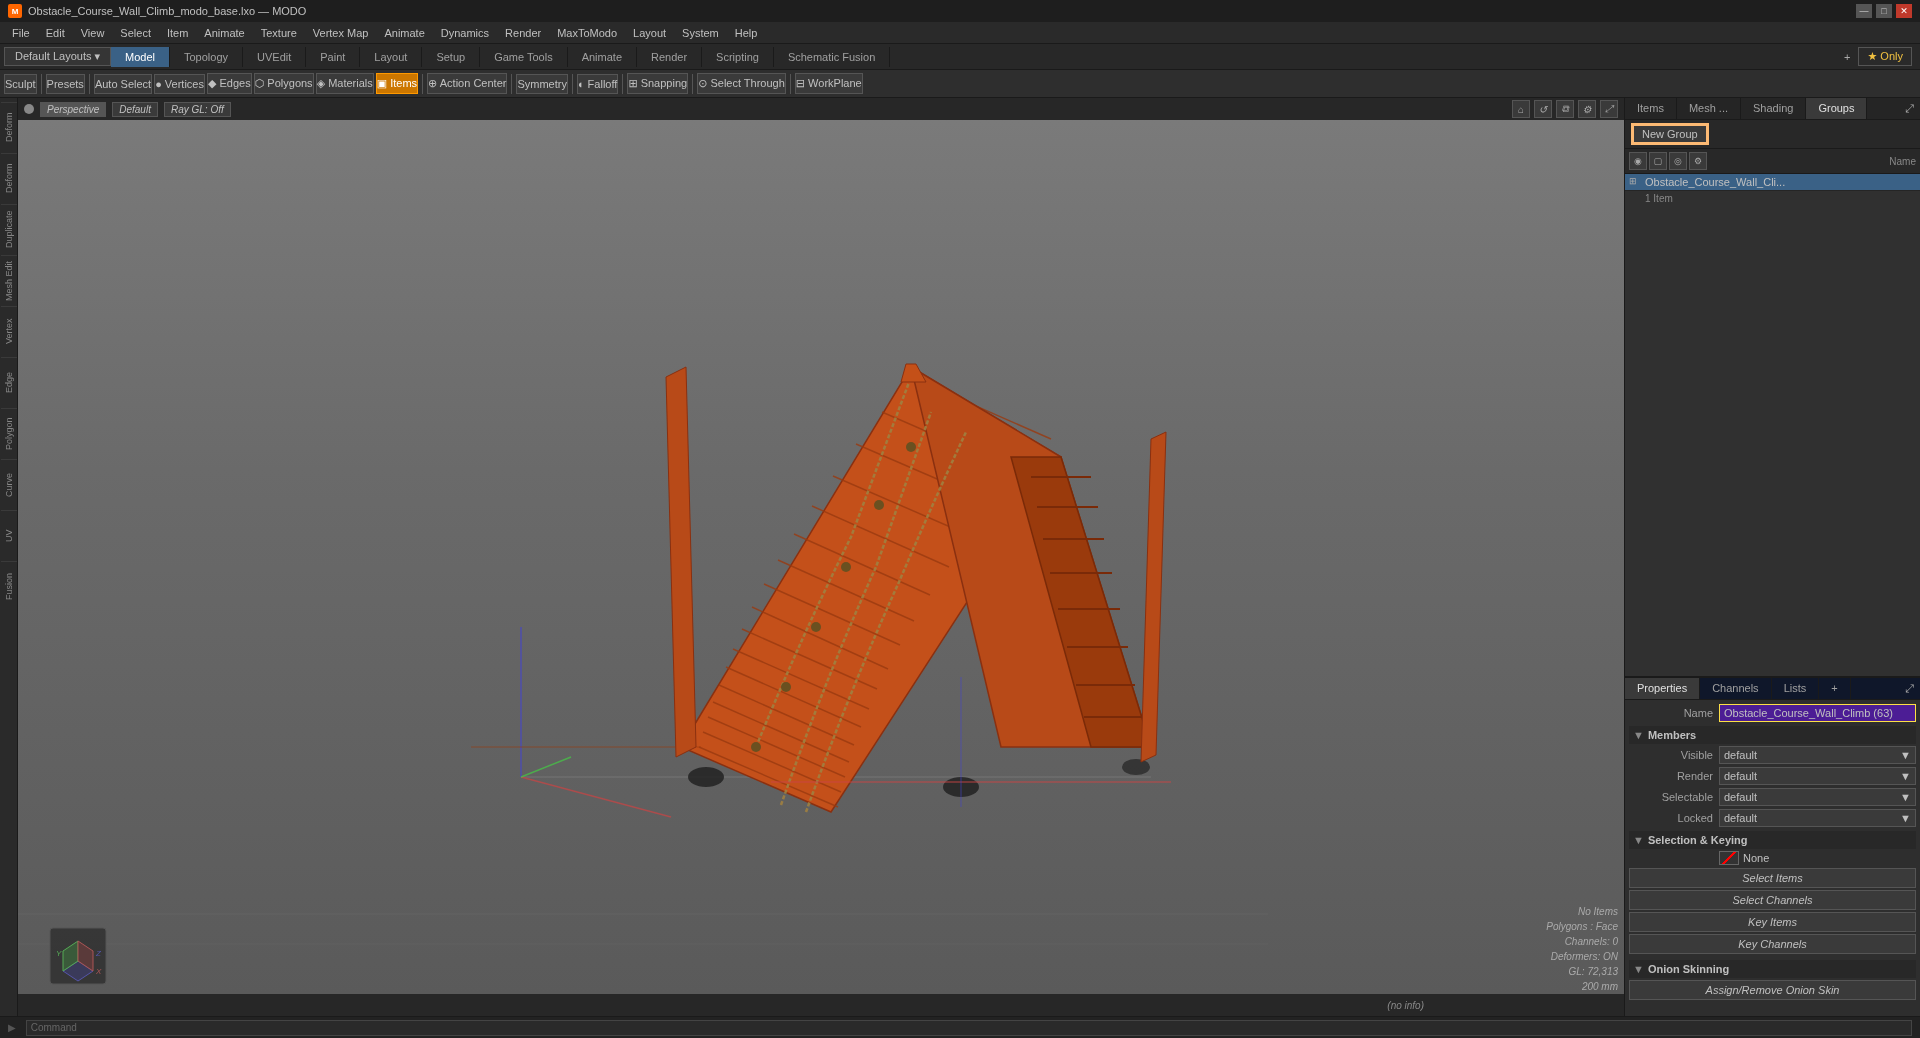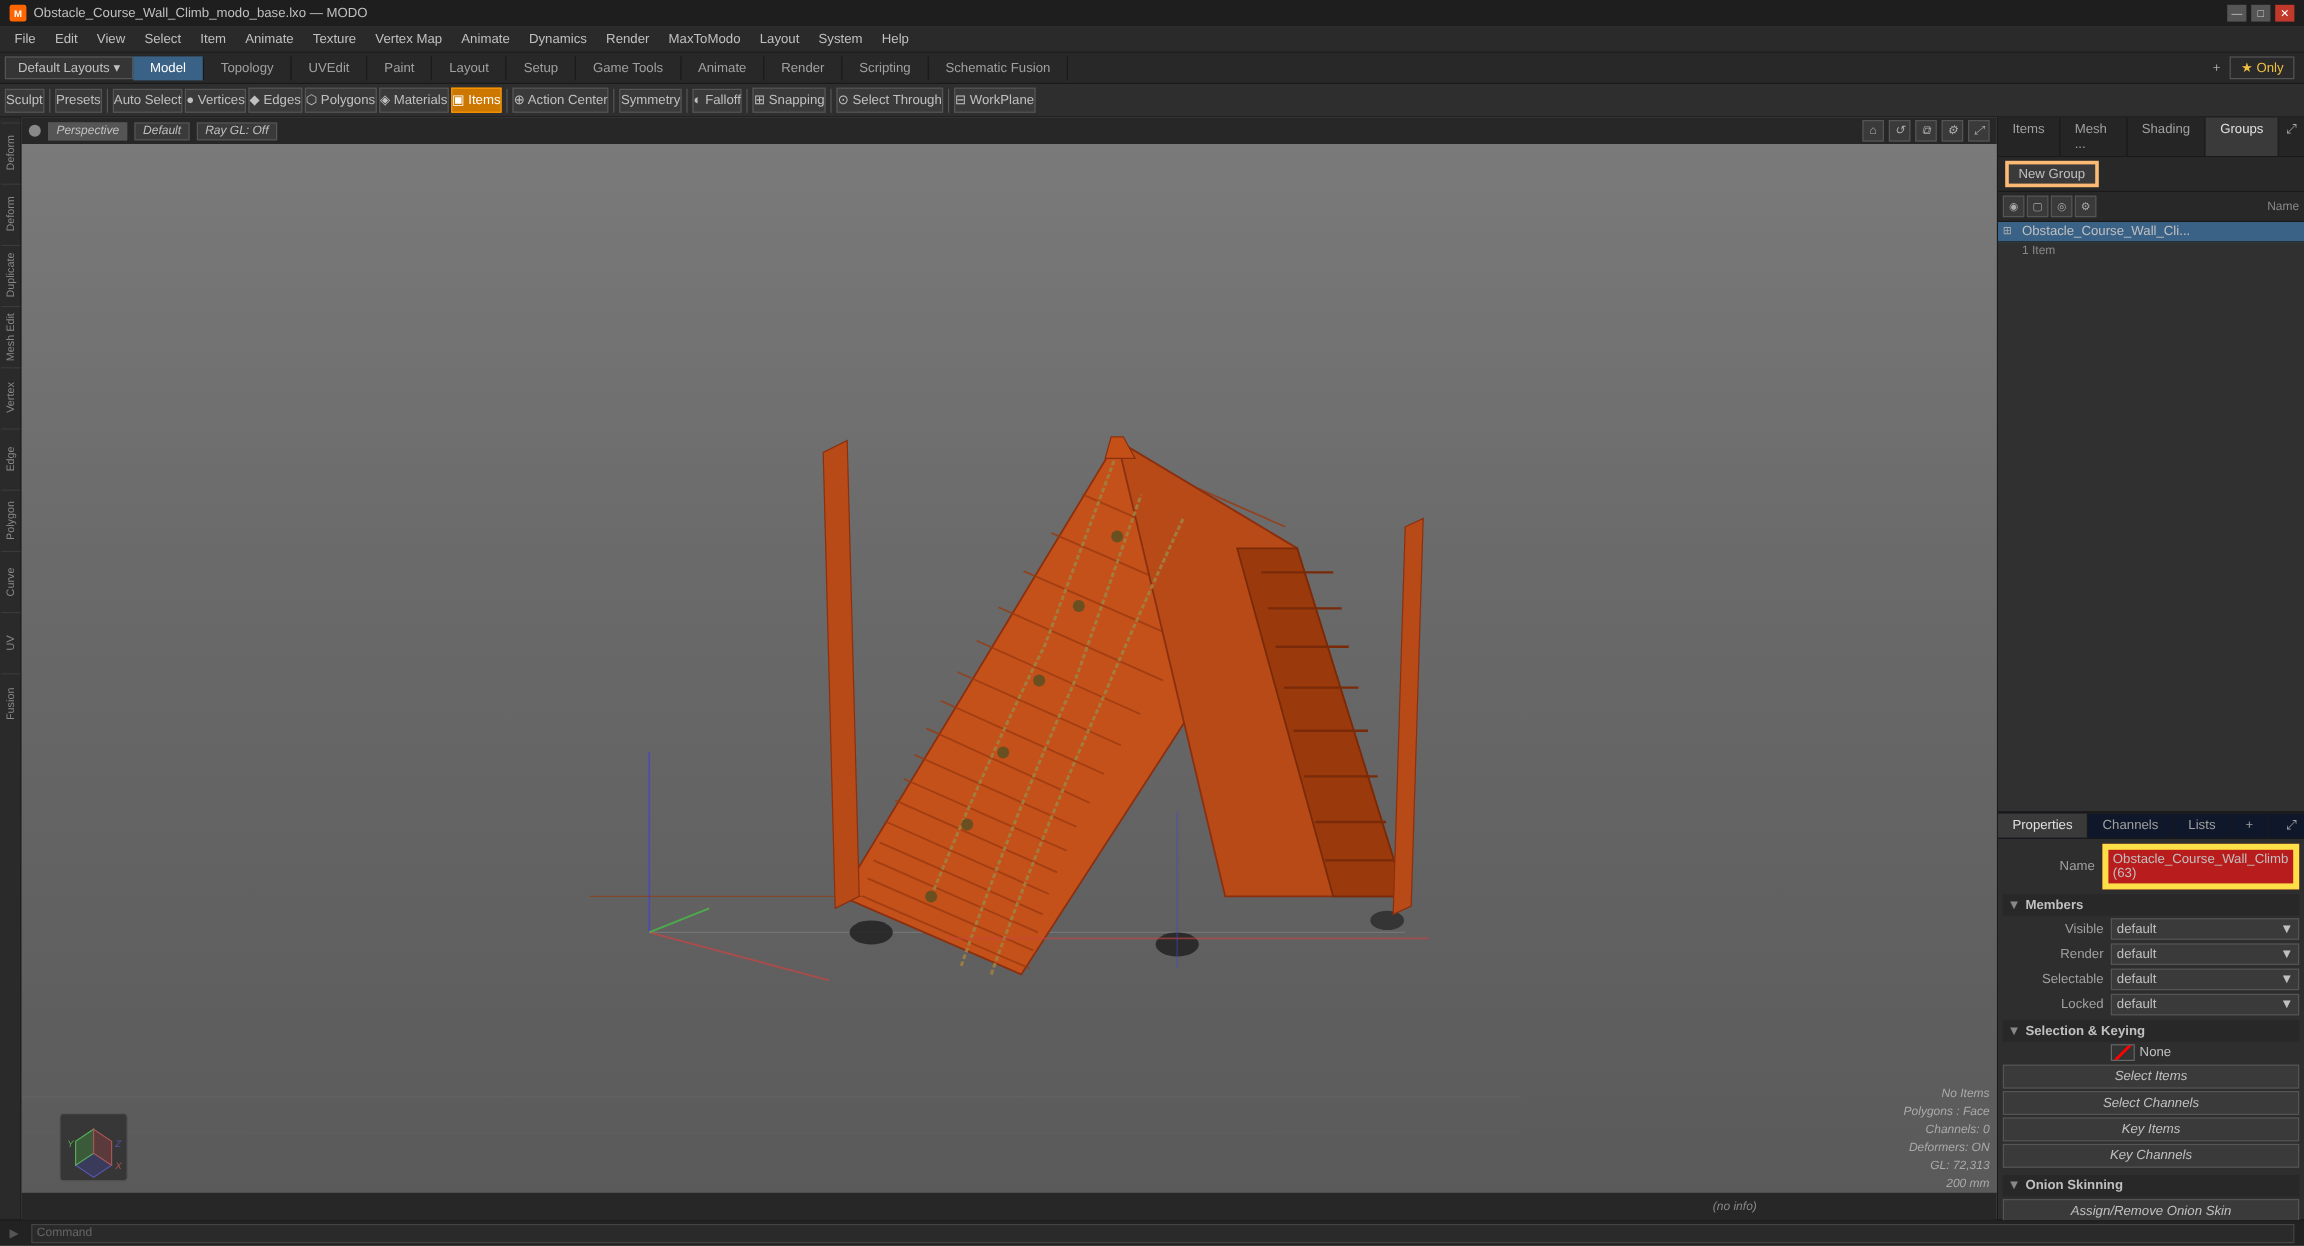--- a/index.html
+++ b/index.html
@@ -290,21 +290,21 @@
       right: 6px;
       text-align: right;
       color: #aaa;
       font-size: 10px;
       line-height: 1.5;
       z-index: 10;
     }
 
     
     #right-panel {
-      width: 256px;
+      width: 296px;
       background: #2e2e2e;
       border-left: 1px solid #1a1a1a;
       display: flex;
       flex-direction: column;
     }
 
     
     #right-top-tabs {
       display: flex;
       background: #252525;
@@ -443,22 +443,22 @@
     .prop-label {
       width: 90px;
       font-size: 11px;
       color: #a0a0a0;
       text-align: right;
       padding-right: 6px;
     }
     .prop-value {
       flex: 1;
       padding: 2px 4px;
-      background: #b91c1c;
-      border: 5px solid #fde047;
+      background: #4c1d95;
+      border: 1px solid #fde047;
       color: #c0c0c0;
       font-size: 11px;
     }
     .prop-dropdown {
       flex: 1;
       padding: 2px 4px;
       background: #3a3a3a;
       border: 1px solid #555;
       color: #c0c0c0;
       font-size: 11px;

